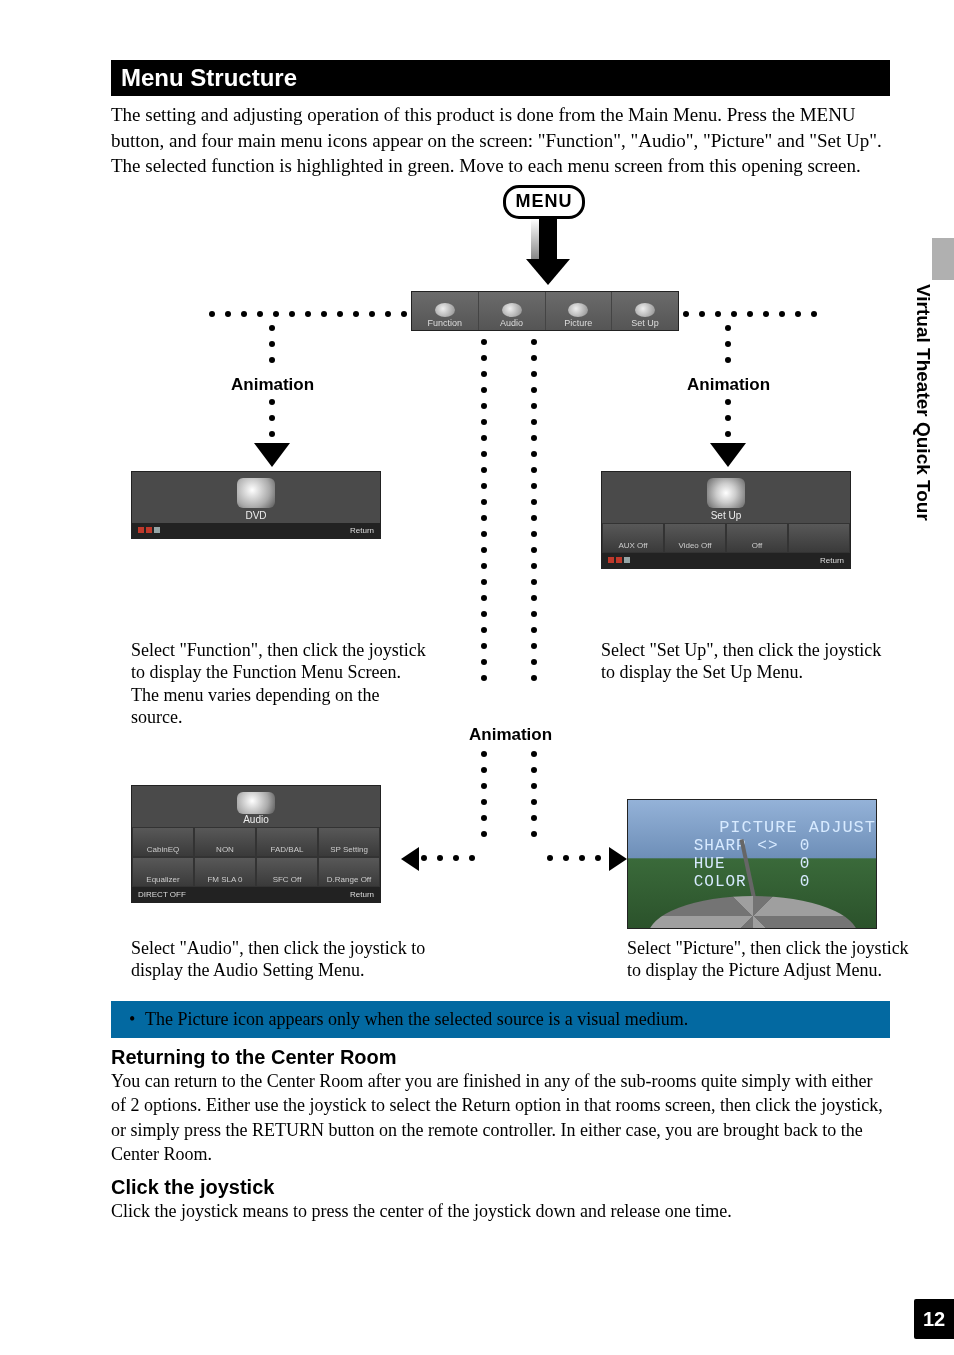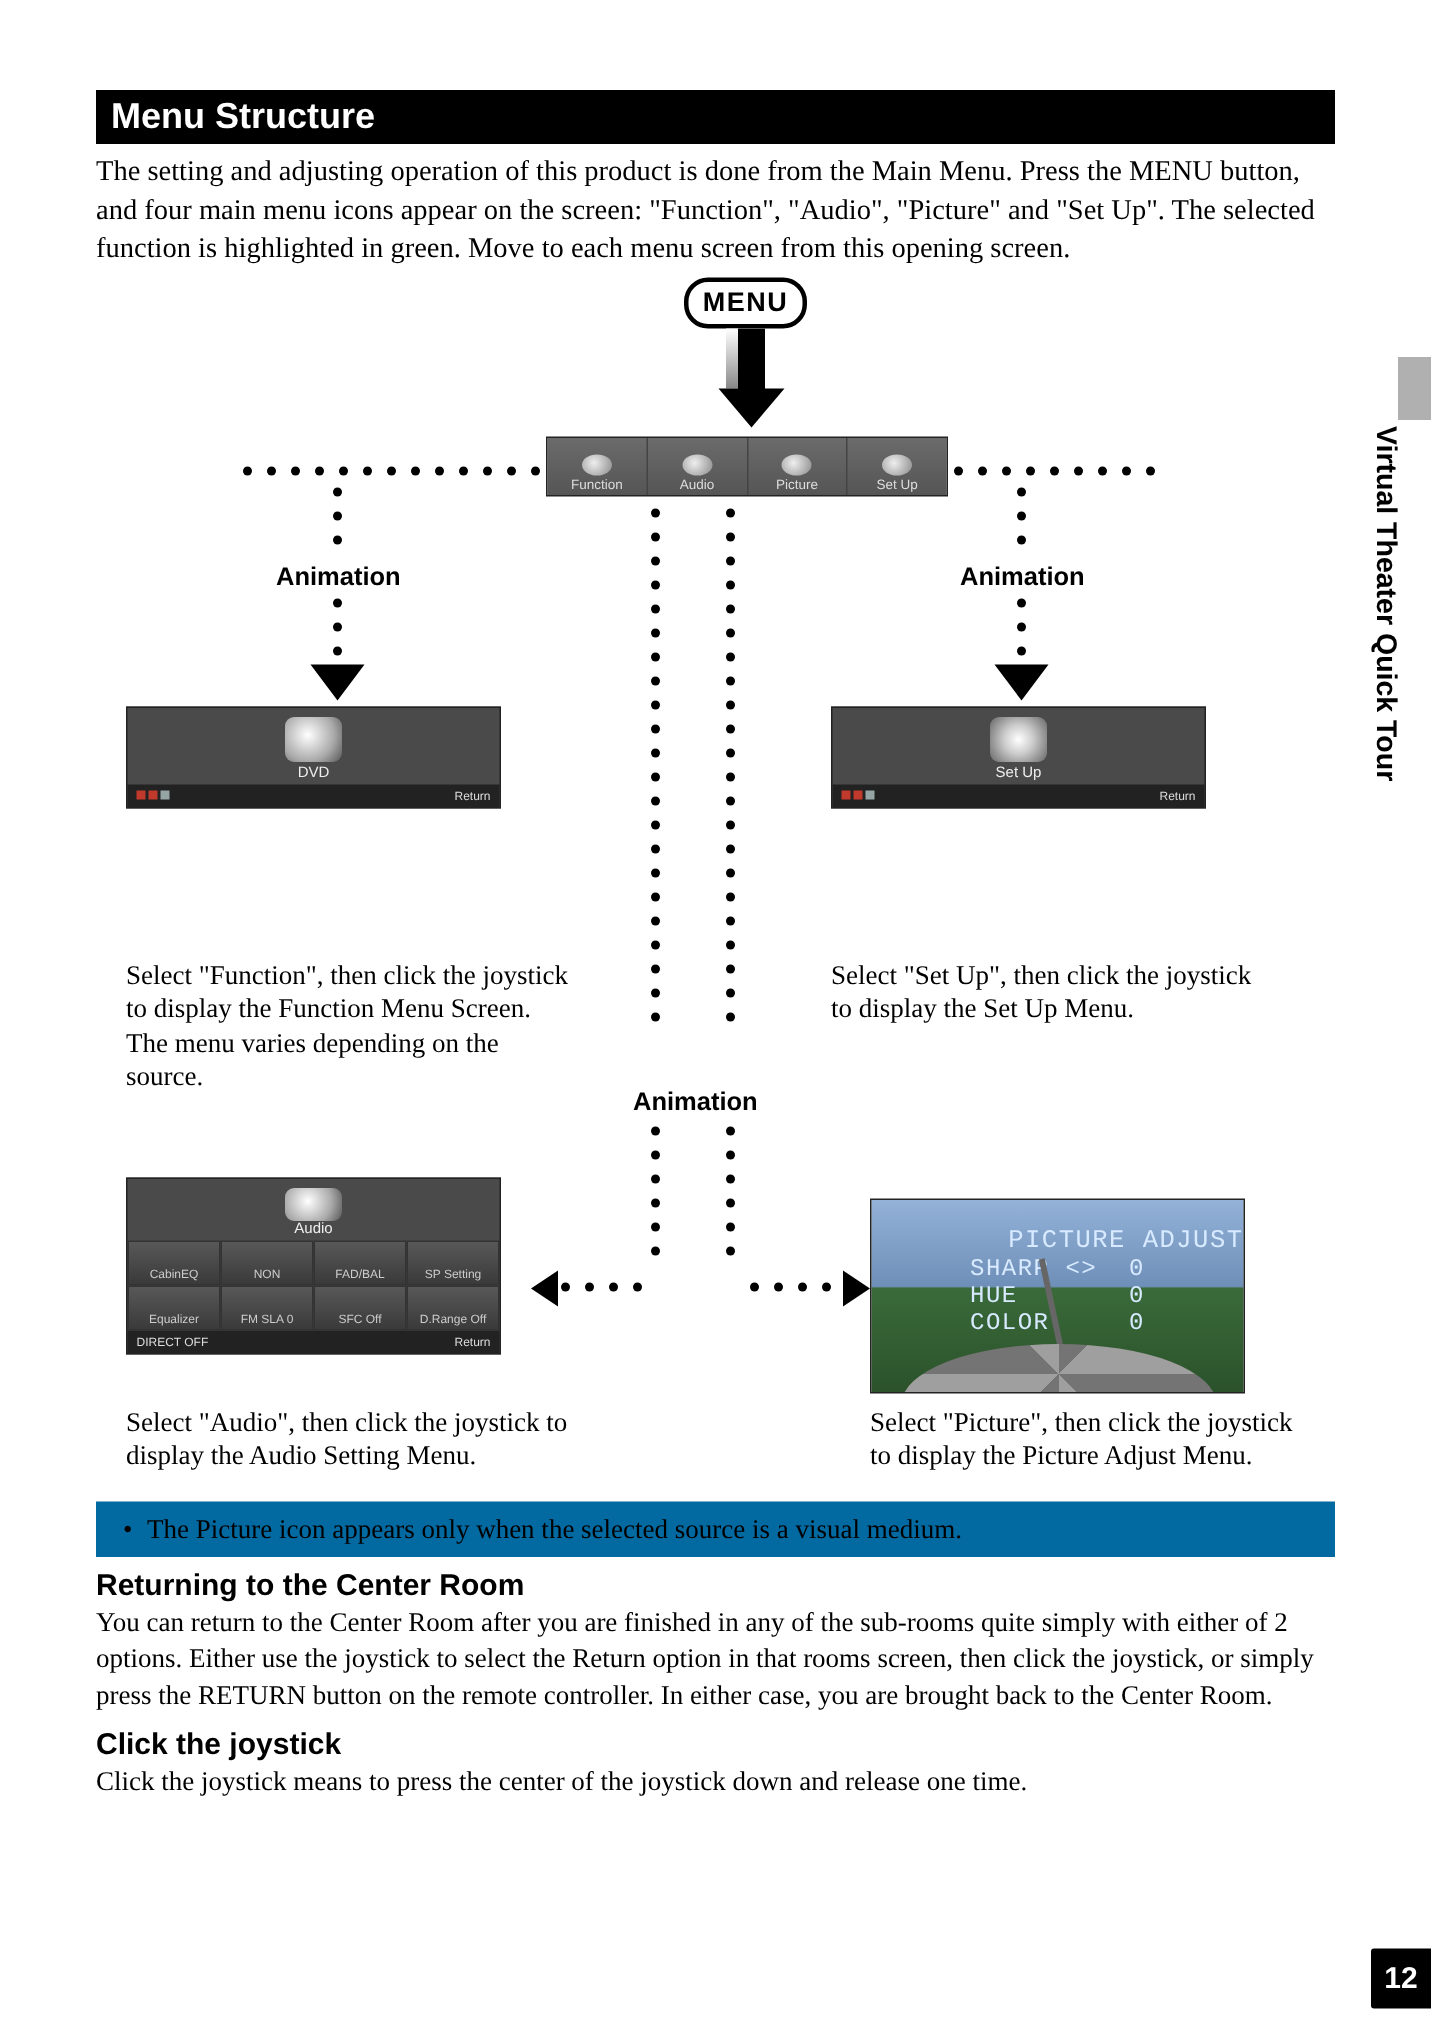--- a/index.html
+++ b/index.html
@@ -1,17 +1,17 @@
 <!DOCTYPE html>
 <html><head>
 <meta charset="utf-8">
 <style>
   * { margin: 0; padding: 0; box-sizing: border-box; }
   body { font-family: "Times New Roman", Times, serif; background: #fff; color: #000; width: 954px; height: 1355px; position: relative; }
-  .page { padding: 60px 64px 0 64px; position: relative; }
+  .page { padding: 60px 64px 0 64px; position: relative; margin-left: 47px; }
   .section-header { background: #000; color: #fff; font-family: Arial, Helvetica, sans-serif; font-size: 24px; font-weight: bold; padding: 4px 10px; margin-bottom: 6px; }
   .intro { font-size: 19px; line-height: 1.35; margin-bottom: 6px; }
   .sidebar-label { position: absolute; right: 20px; top: 284px; writing-mode: vertical-rl; font-family: Arial, Helvetica, sans-serif; font-weight: bold; font-size: 19px; }
   .gray-tab { position: absolute; right: 0; top: 238px; width: 22px; height: 42px; background: #b0b0b0; }
   .page-num-box { position: absolute; right: 0; bottom: 16px; width: 40px; height: 40px; background:#000; color:#fff; font-family: Arial, sans-serif; font-weight: bold; font-size:20px; display:flex; align-items:center; justify-content:center; border-radius: 2px 0 0 2px; }
 
   .diagram { position: relative; height: 810px; margin-top: 4px; }
 
   .menu-btn { position: absolute; left: 392px; top: 0; width: 82px; height: 34px; border: 3px solid #000; border-radius: 16px; background: #fff; display:flex; align-items:center; justify-content:center; font-family: Arial, sans-serif; font-weight: bold; font-size: 18px; letter-spacing: 1px;}
 
@@ -242,20 +242,26 @@
       <div class="return-row">
           <span><span class="sq"></span><span class="sq sq2"></span><span class="sq sq3"></span></span>
           <span>Return</span>
         </div>
     </div>
     <div class="caption" style="left:20px; top:454px;">Select "Function", then click the joystick to display the Function Menu Screen. The menu varies depending on the source.</div>
 
     <div class="screen" style="left:490px; top:286px;">
       <div class="center-icon" style="background: radial-gradient(circle,#fff,#ccc 40%,#666);"></div>
       <div class="center-label" style="padding-top:2px;">Set Up</div>
+      <div class="bottom-row">
+        <div class="tile">AUX Off</div>
+        <div class="tile">Video Off</div>
+        <div class="tile">Off</div>
+        <div class="tile"></div>
+      </div>
       <div class="return-row">
           <span><span class="sq"></span><span class="sq sq2"></span><span class="sq sq3"></span></span>
           <span>Return</span>
         </div>
     </div>
     <div class="caption right" style="left:490px; top:454px;">Select "Set Up", then click the joystick to display the Set Up Menu.</div>
 
     <div class="screen" style="left:20px; top:600px;">
       <div class="center-icon" style="height:22px;"></div>
       <div class="center-label" style="padding-top:0;">Audio</div>

